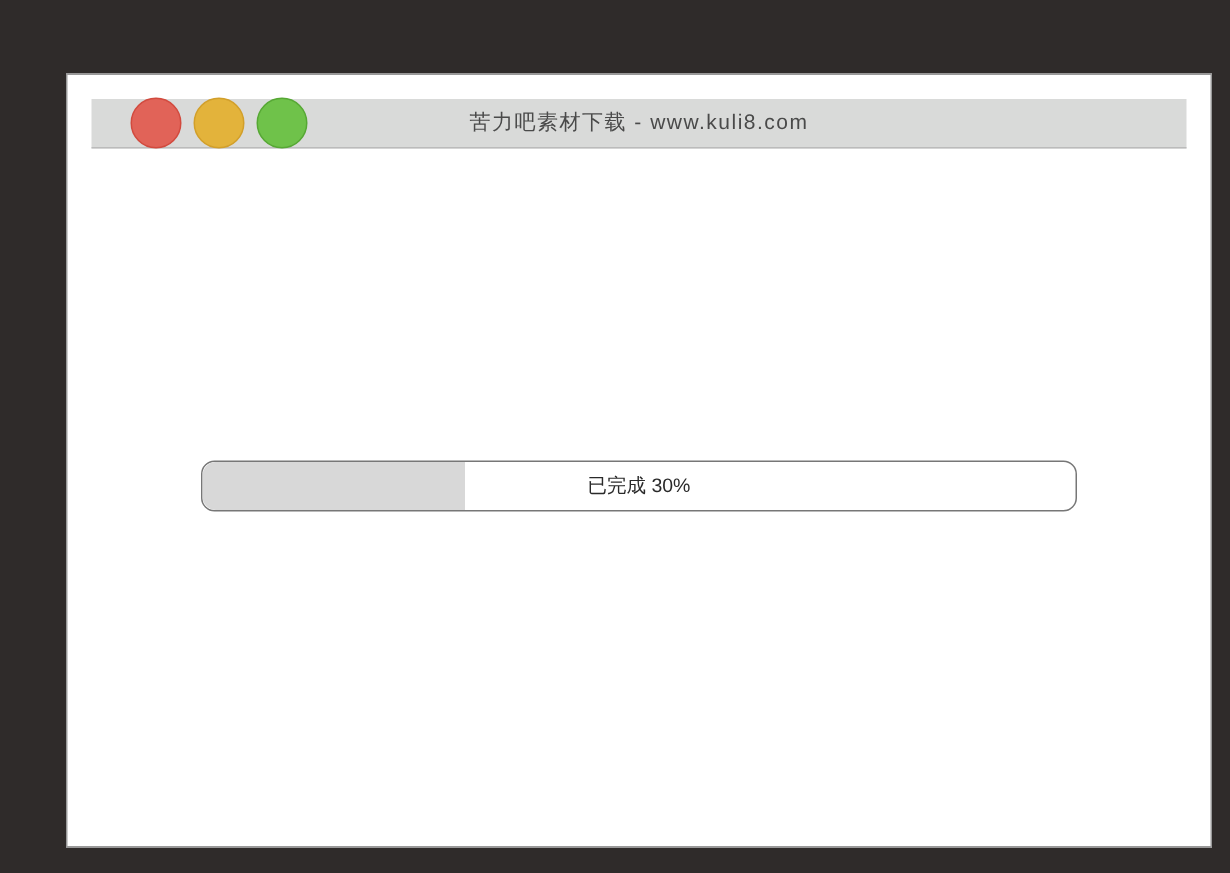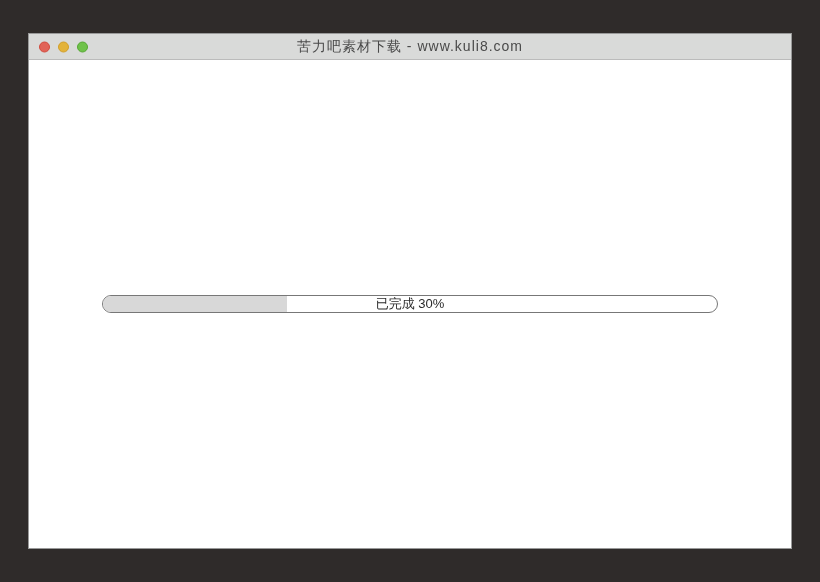--- a/index.html
+++ b/index.html
@@ -1,17 +1,17 @@
 <!DOCTYPE html>
 <html><head>
   <meta charset="utf-8">
   <style>
     * {
       margin: 0;
-      padding: 0;
+      padding: 16px;
       box-sizing: border-box;
     }
     body {
       width: 820px;
       height: 582px;
       background: #2f2b2a;
       display: flex;
       align-items: center;
       justify-content: center;
       font-family: "Microsoft YaHei", "PingFang SC", sans-serif;

